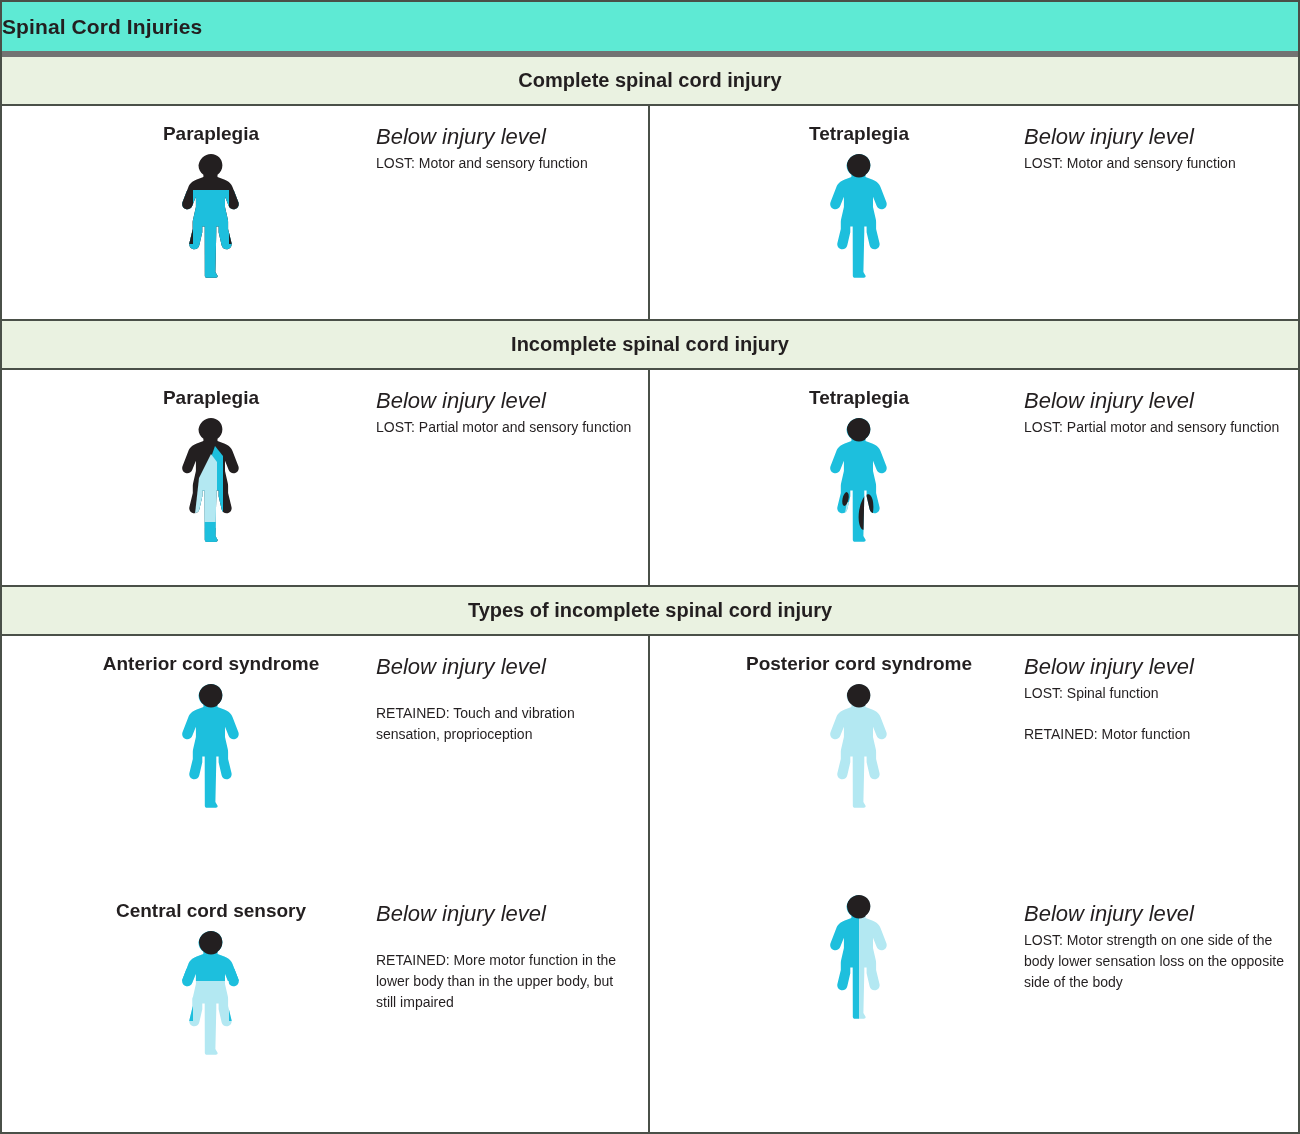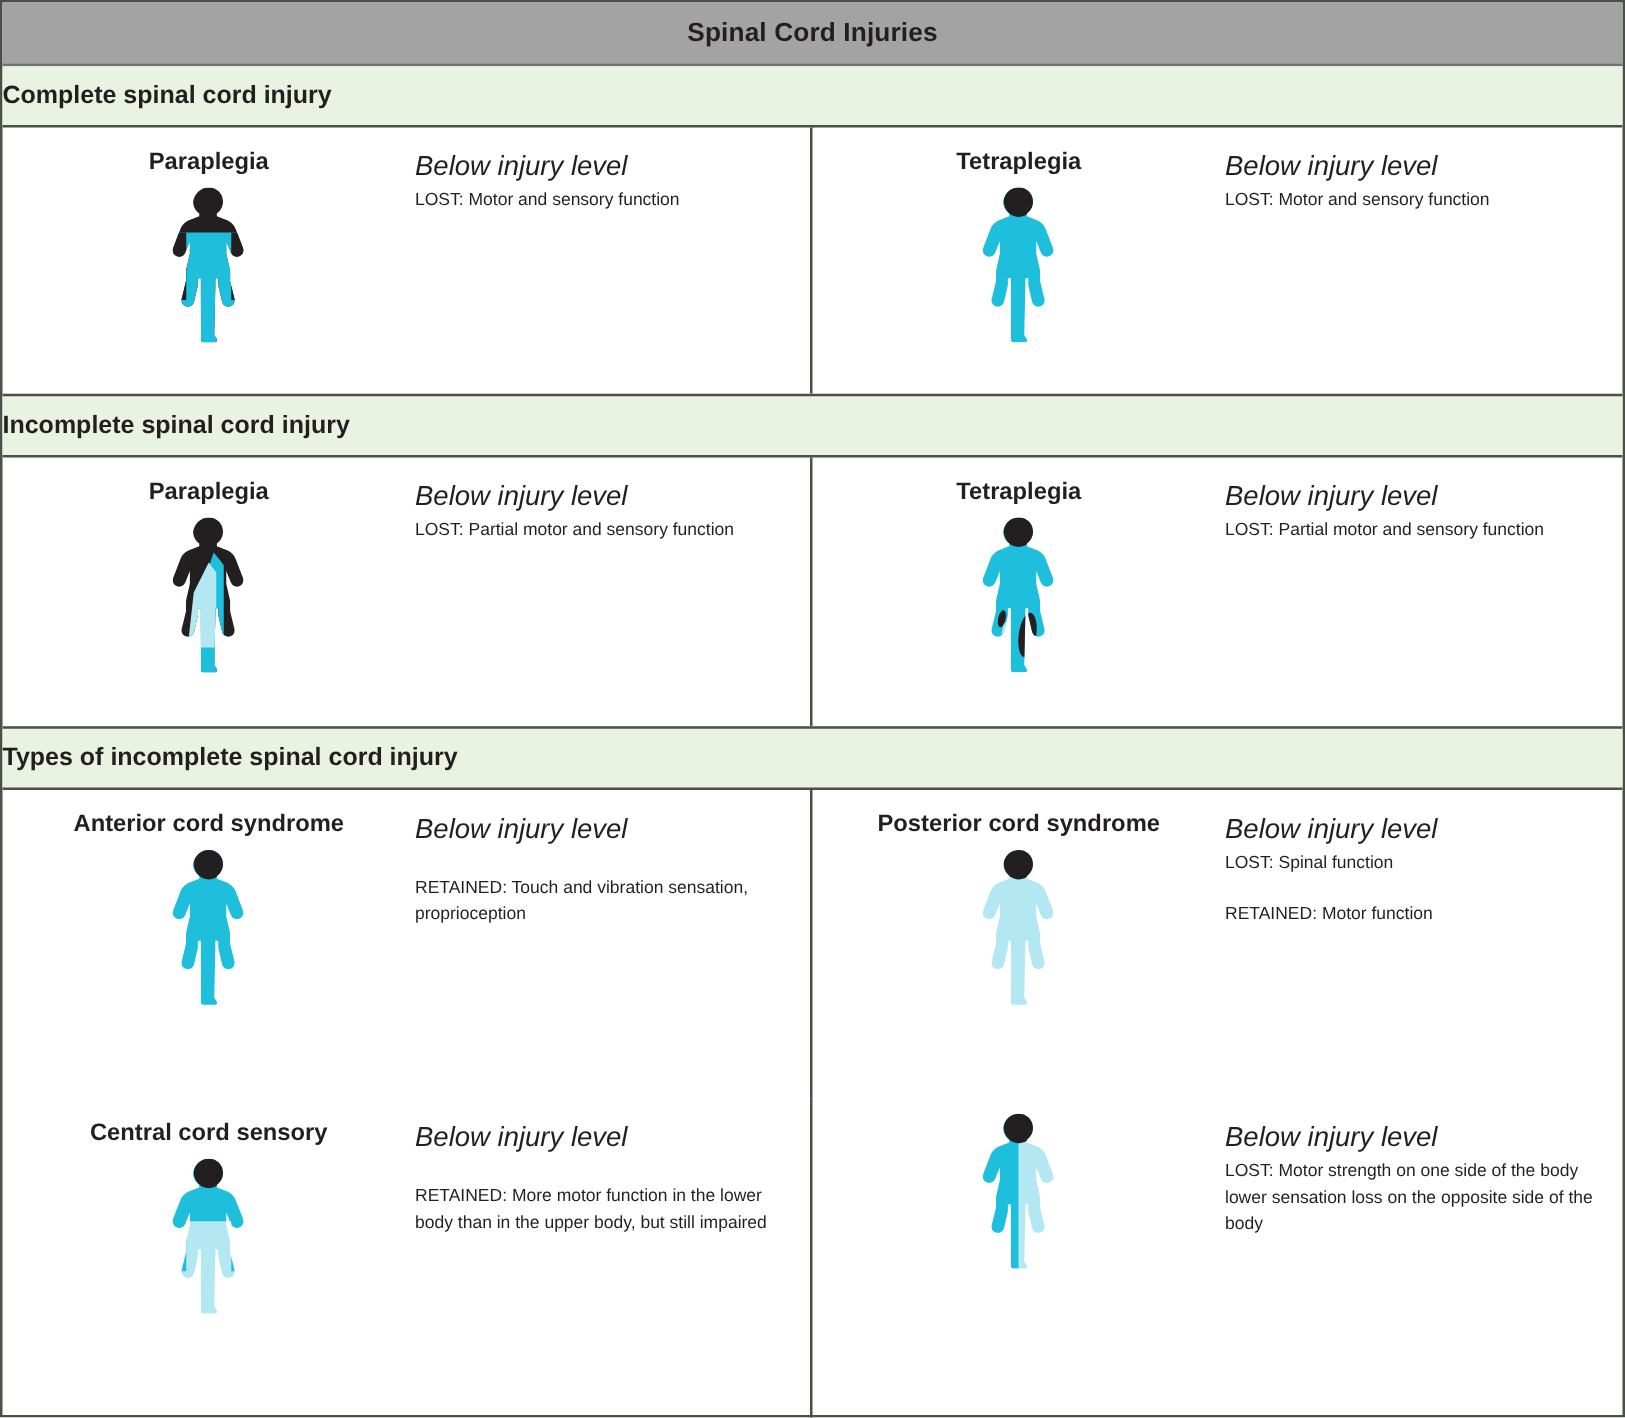--- a/index.html
+++ b/index.html
@@ -20,41 +20,42 @@
     height: 1134px;
     box-sizing: border-box;
     border: 2px solid #4a5048;
     display: flex;
     flex-direction: column;
     background: #fff;
   }
 
   
   .title-banner {
-    background: #a3a3a3;
-    border-bottom: 2px solid #737373;
+    background: #5eead4;
+    border-bottom: 6px solid #737373;
     height: 49px;
     display: flex;
     align-items: center;
-    justify-content: center;
+    justify-content: flex-start;
     flex: 0 0 auto;
   }
   .title-banner .txt {
     font-size: 21px;
     font-weight: bold;
     letter-spacing: .1px;
   }
 
   .section-banner {
     background: #eaf2e1;
     border-bottom: 2px solid #4a5048;
     border-top: 2px solid #4a5048;
     height: 47px;
     display: flex;
     align-items: center;
+    justify-content: center;
     flex: 0 0 auto;
   }
   .section-banner.first { border-top: none; }
   .section-banner .txt {
     font-size: 20px;
     font-weight: bold;
   }
 
   
   .row {
@@ -70,20 +71,21 @@
     min-width: 0;
   }
   .cell.left-cell { border-right: 2px solid #4a5048; }
 
   .fig-col {
     width: 330px;
     flex: 0 0 330px;
     display: flex;
     flex-direction: column;
     align-items: center;
+    padding-left: 44px;
   }
   .fig-label {
     font-size: 19px;
     font-weight: bold;
     text-align: center;
     line-height: 1.32;
     margin-top: 5px;
     margin-bottom: 6px;
   }
   .fig-holder {

